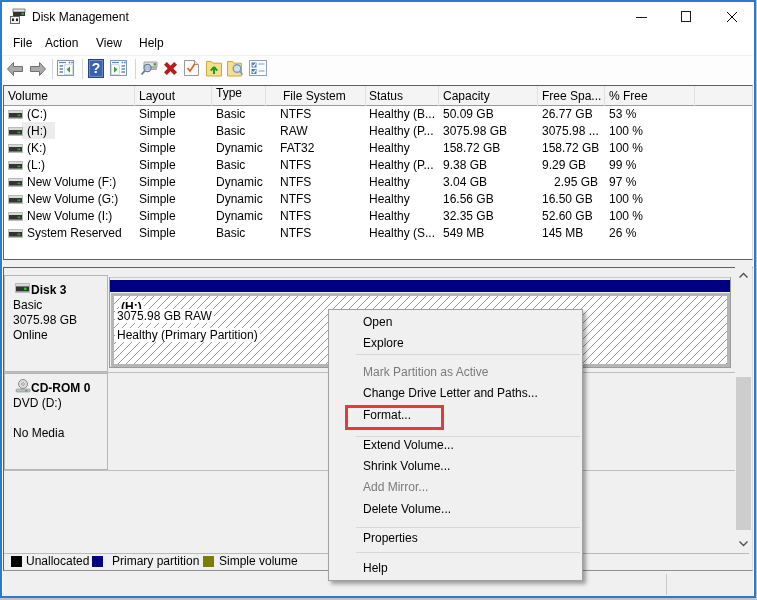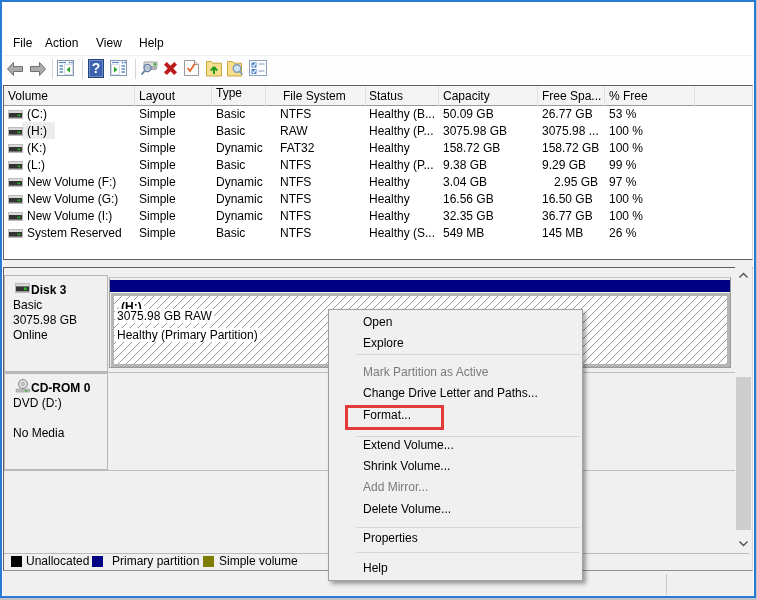--- a/index.html
+++ b/index.html
@@ -34,20 +34,37 @@
 .mi { position:absolute; left:34px; white-space:nowrap; }
 .mi.dis { color:#7a7a7a; }
 .msep { position:absolute; left:27px; right:2px; height:1px; background:#d7d7d7; }
 #redrect { left:345px; top:405px; width:99px; height:25px; border:3px solid #e23b3b; background:transparent; }
 
 .lg { position:absolute; width:11px; height:11px; }
 </style>
 </head>
 <body>
 <div id="win">
+  <div id="titlebar" class="abs">
+    <svg class="abs" style="left:10px; top:8px;" width="16" height="16" viewBox="0 0 16 16">
+      <rect x="3" y="1" width="12" height="3" fill="#e6e6e6" stroke="#555" stroke-width="0.7"></rect>
+      <rect x="3" y="4" width="12" height="4" fill="#333"></rect>
+      <rect x="11.6" y="4.8" width="2.2" height="2" fill="#2ec52e"></rect>
+      <rect x="0.5" y="8.5" width="9" height="7" fill="#f2f2f2" stroke="#555" stroke-width="0.9"></rect>
+      <rect x="2" y="10.5" width="2" height="2.6" fill="#222"></rect>
+      <rect x="6" y="10.5" width="2" height="2.6" fill="#222"></rect>
+    </svg>
+    <div id="title-text" class="abs">Disk Management</div>
+    <svg class="abs" style="left:630px; top:8px;" width="120" height="16" viewBox="0 0 120 16">
+      <line x1="6" y1="9.5" x2="17" y2="9.5" stroke="#1a1a1a" stroke-width="1"></line>
+      <rect x="51.5" y="3.5" width="9" height="10" fill="none" stroke="#1a1a1a" stroke-width="1"></rect>
+      <line x1="97" y1="4" x2="107" y2="14" stroke="#000" stroke-width="1"></line>
+      <line x1="107" y1="4" x2="97" y2="14" stroke="#000" stroke-width="1"></line>
+    </svg>
+  </div>
   <div id="menubar" class="abs">
     <span class="menuitem" style="left:13px;">File</span>
     <span class="menuitem" style="left:45px;">Action</span>
     <span class="menuitem" style="left:96px;">View</span>
     <span class="menuitem" style="left:139px;">Help</span>
   </div>
   <div id="splitter" class="abs"></div>
   <div id="toolbar" class="abs">
     <svg class="abs" style="left:6px; top:5px;" width="18" height="16" viewBox="0 0 18 16">
       <path d="M7.5 1.5 L1.5 8 L7.5 14.5 L7.5 10.5 L16.5 10.5 L16.5 5.5 L7.5 5.5 Z" fill="#ababab" stroke="#707070" stroke-width="1"></path>
@@ -222,21 +239,21 @@
           <rect x="0.3" y="0.3" width="14.4" height="8.4" rx="0.8" fill="#d9d9d9" stroke="#8f8f8f" stroke-width="0.6"></rect>
           <rect x="1" y="3" width="13" height="4.6" fill="#333"></rect>
           <path d="M9.2 4.8 L10.8 4.8 L10.8 3.9 L12.8 5.3 L10.8 6.7 L10.8 5.8 L9.2 5.8 Z" fill="#1fb61f"></path>
         </svg>
         <span class="cell" style="left:23px; top:123px;">New Volume (I:)</span>
         <span class="cell" style="left:135px; top:123px;">Simple</span>
         <span class="cell" style="left:212px; top:123px;">Dynamic</span>
         <span class="cell" style="left:276px; top:123px;">NTFS</span>
         <span class="cell" style="left:365px; top:123px;">Healthy</span>
         <span class="cell" style="left:439px; top:123px;">32.35 GB</span>
-        <span class="cell" style="left:538px; top:123px;">36.77 GB</span>
+        <span class="cell" style="left:538px; top:123px;">52.60 GB</span>
         <span class="cell" style="left:605px; top:123px;">100 %</span>
         <svg class="cell" style="left:4px; top:143px;" width="15" height="9" viewBox="0 0 15 9">
           <rect x="0.3" y="0.3" width="14.4" height="8.4" rx="0.8" fill="#d9d9d9" stroke="#8f8f8f" stroke-width="0.6"></rect>
           <rect x="1" y="3" width="13" height="4.6" fill="#333"></rect>
           <path d="M9.2 4.8 L10.8 4.8 L10.8 3.9 L12.8 5.3 L10.8 6.7 L10.8 5.8 L9.2 5.8 Z" fill="#1fb61f"></path>
         </svg>
         <span class="cell" style="left:23px; top:140px;">System Reserved</span>
         <span class="cell" style="left:135px; top:140px;">Simple</span>
         <span class="cell" style="left:212px; top:140px;">Basic</span>
         <span class="cell" style="left:276px; top:140px;">NTFS</span>

